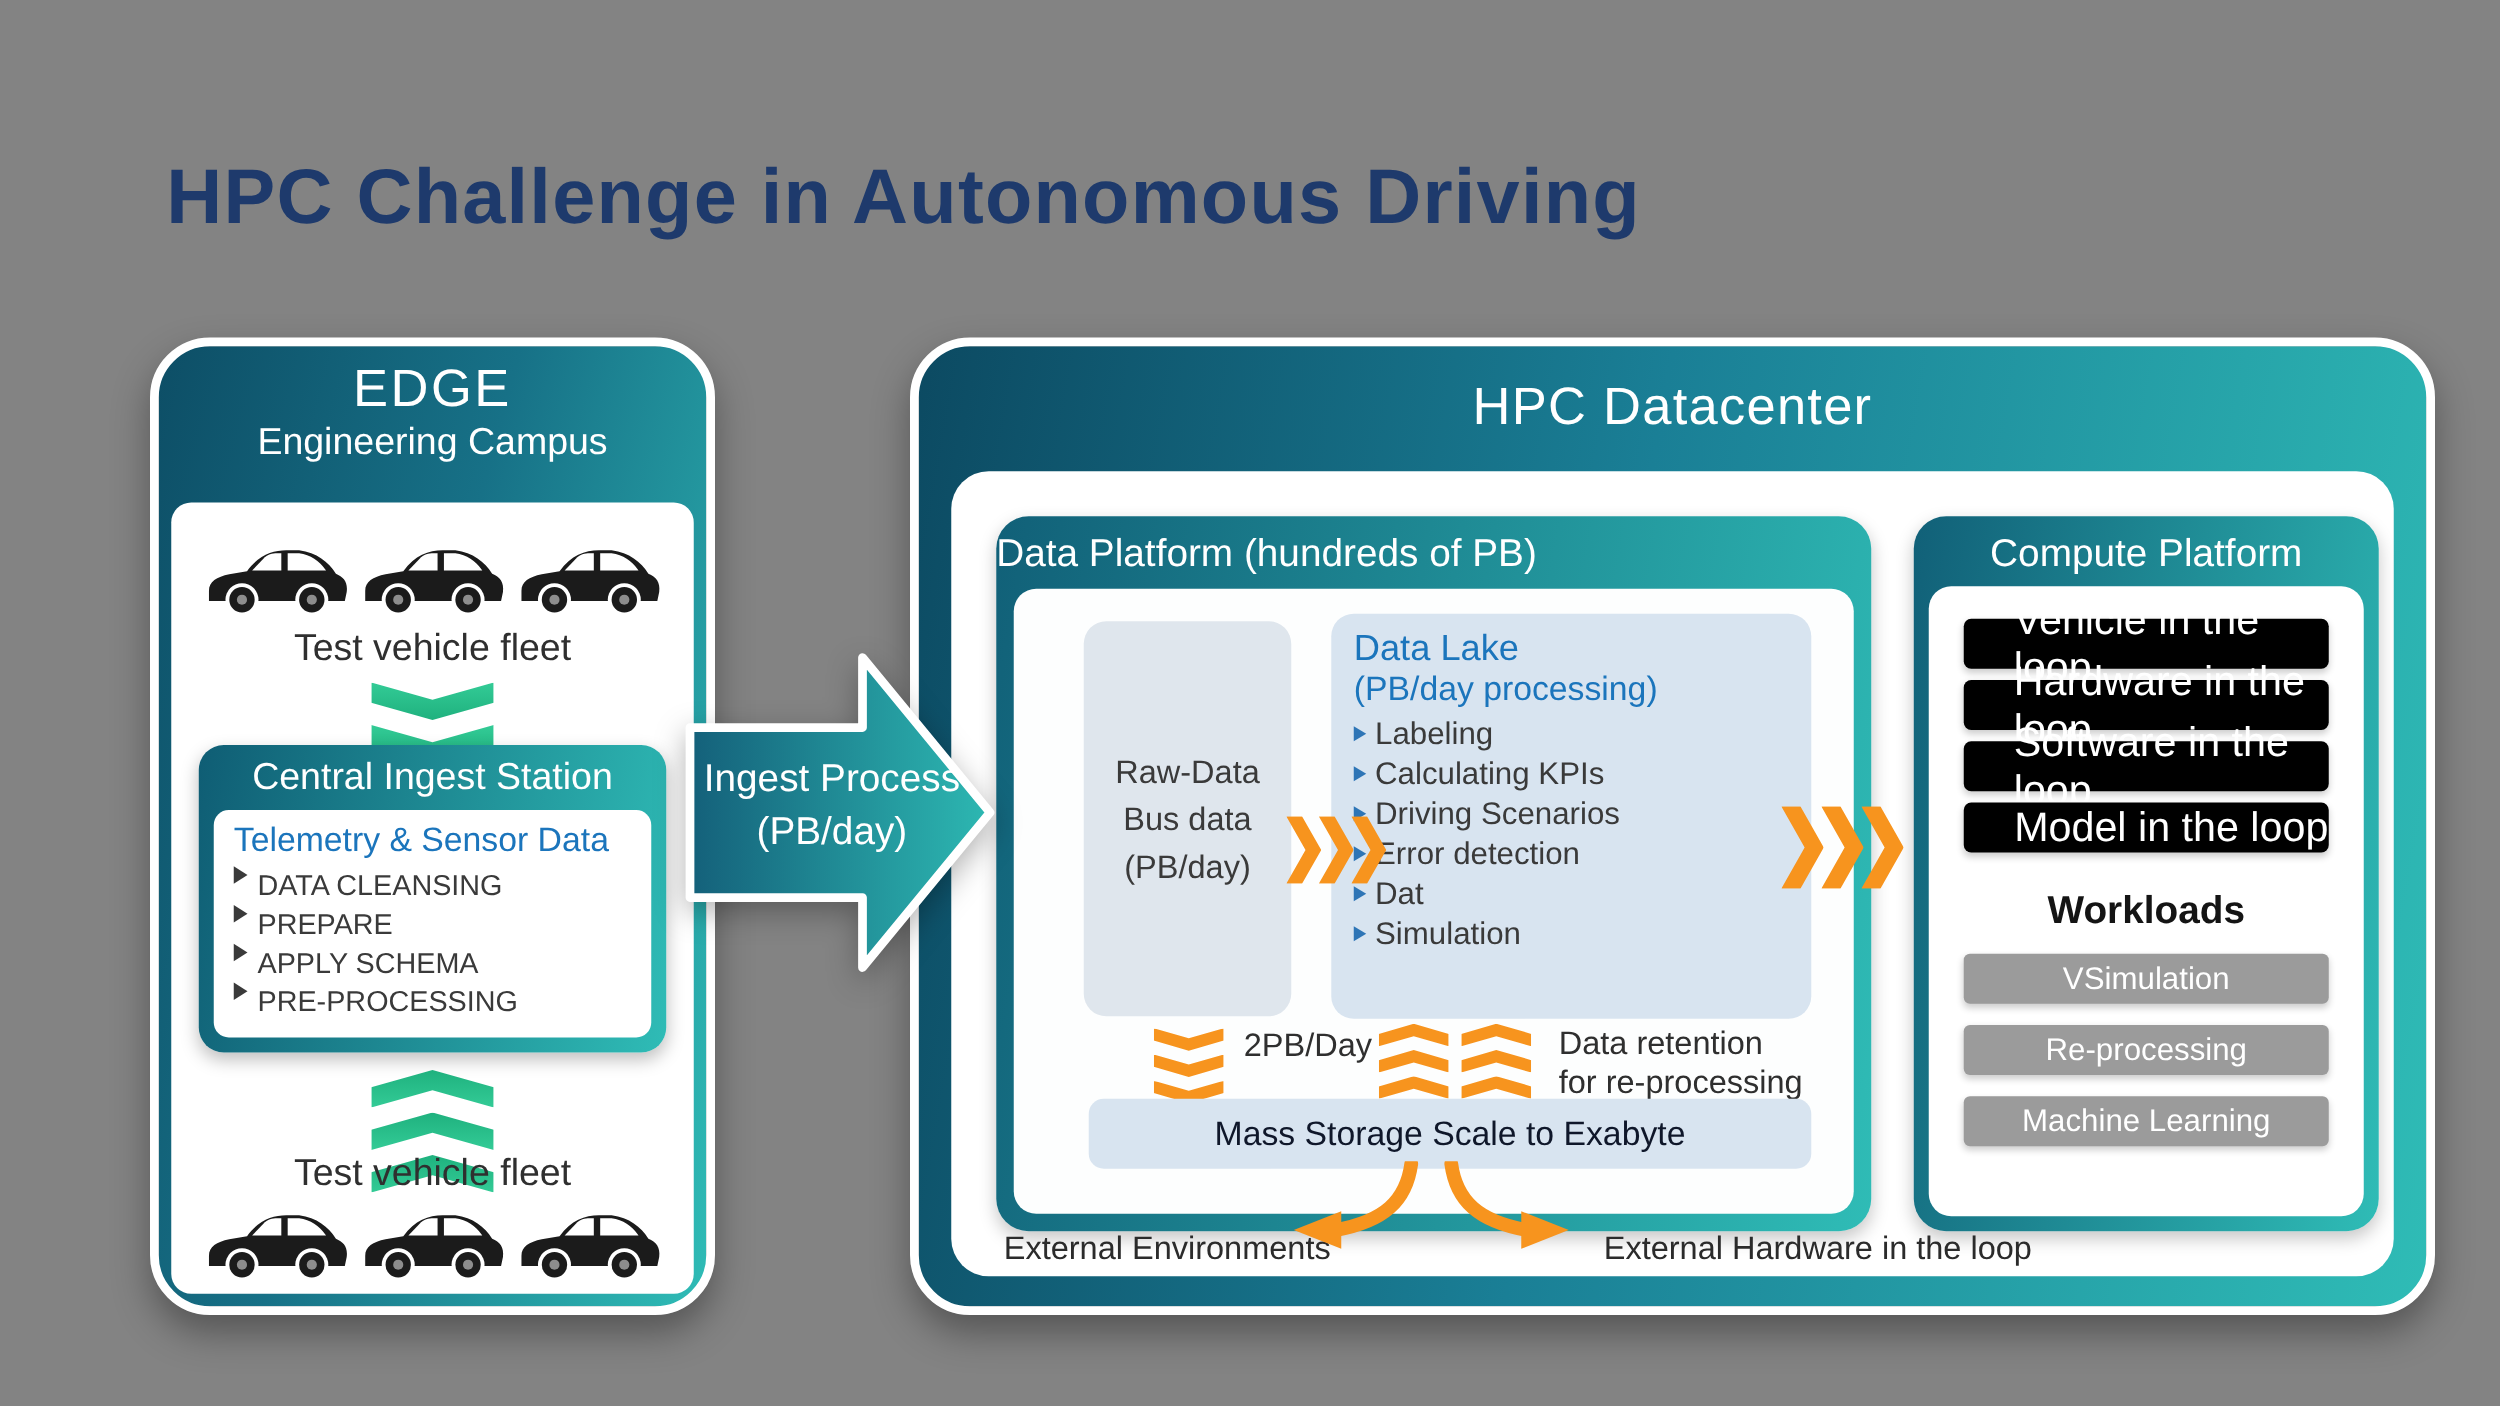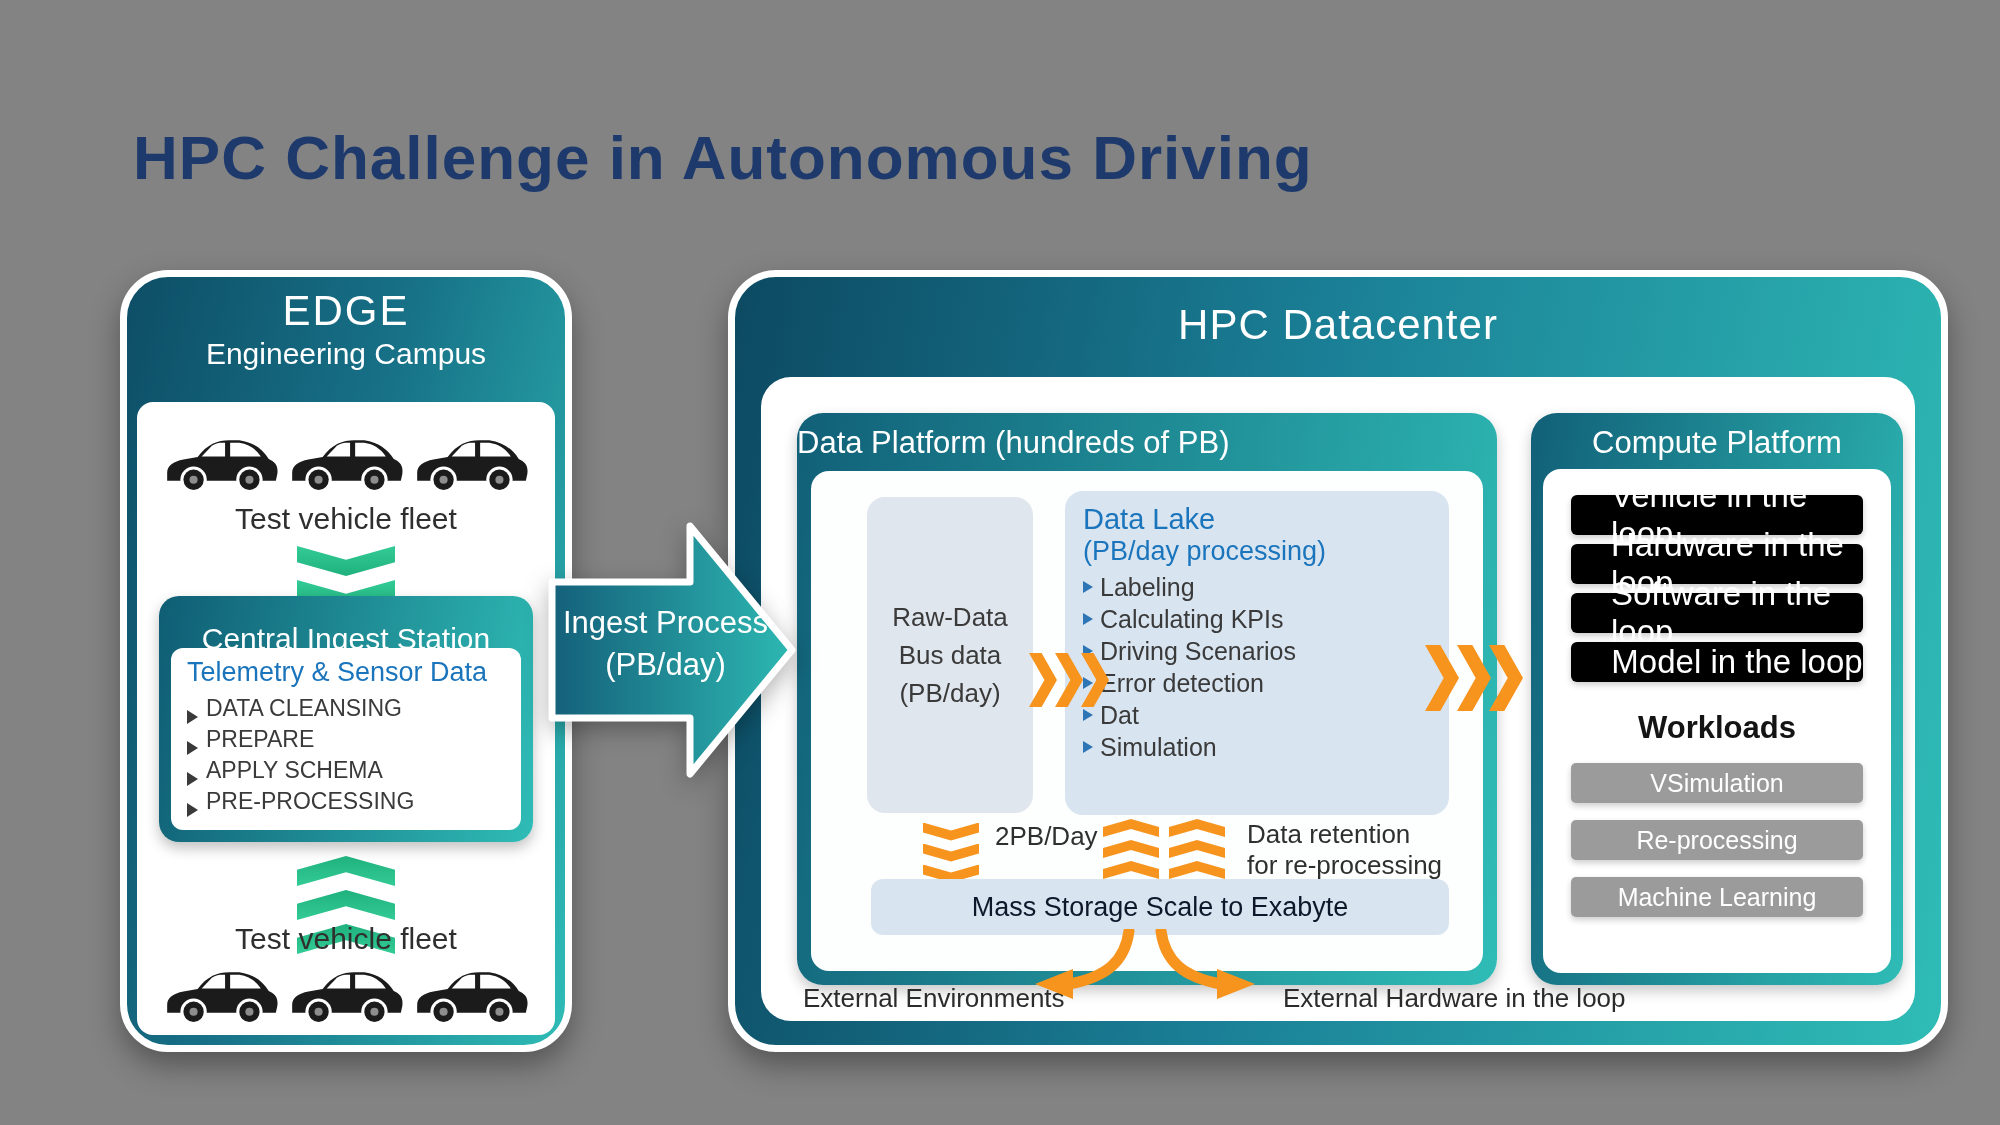--- a/index.html
+++ b/index.html
@@ -45,27 +45,27 @@
     clip-path:polygon(0 0,50% 46%,100% 0,100% 54%,50% 100%,0 54%);
   }
   .up-flip { transform:scaleY(-1); }
 
   .ingest-station {
     position:absolute; left:22px; right:22px; top:194px; height:246px;
     border-radius:20px;
     background:linear-gradient(100deg,#0f5d74 0%,#2fbcb6 100%);
     box-shadow:0 6px 14px rgba(0,0,0,.25);
   }
-  .is-title { text-align:center; color:#fff; font-size:30px; padding-top:26px; }
+  .is-title { text-align:center; color:#fff; font-size:30px; padding-top:9px; }
   .is-inner {
     position:absolute; left:12px; right:12px; top:52px; bottom:12px;
     background:#fff; border-radius:12px; padding:9px 16px;
   }
   .telemetry-title { color:#1b75bc; font-size:27px; margin-bottom:5px; }
-  .t-item { display:flex; align-items:flex-end; gap:8px; font-size:23px; color:#3a3a3a; line-height:31px; }
+  .t-item { display:flex; align-items:flex-start; gap:8px; font-size:23px; color:#3a3a3a; line-height:31px; }
   .tri { width:0; height:0; border-left:11px solid #3a3a3a; border-top:7px solid transparent; border-bottom:7px solid transparent; flex:0 0 auto; }
   .tri.blue { border-left-color:#2e75b6; }
 
   
   .ingest-arrow { position:absolute; left:548px; top:520px; width:250px; height:260px; z-index:6; filter:drop-shadow(0 8px 12px rgba(0,0,0,.3)); }
   .ingest-arrow svg { width:100%; height:100%; }
   .arrow-text {
     position:absolute; left:548px; top:602px; width:235px; z-index:7;
     display:flex; flex-direction:column; align-items:center;
     color:#fff; font-size:31px; line-height:42px; text-align:center;

